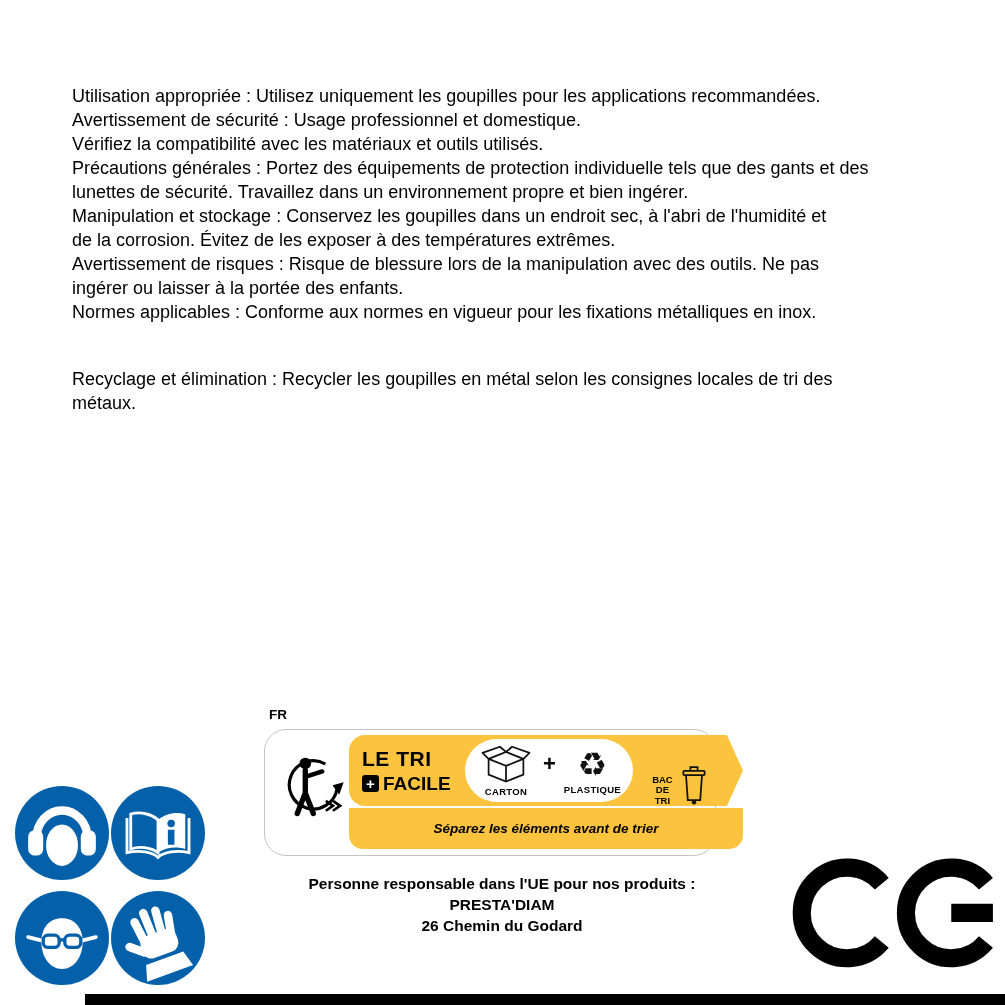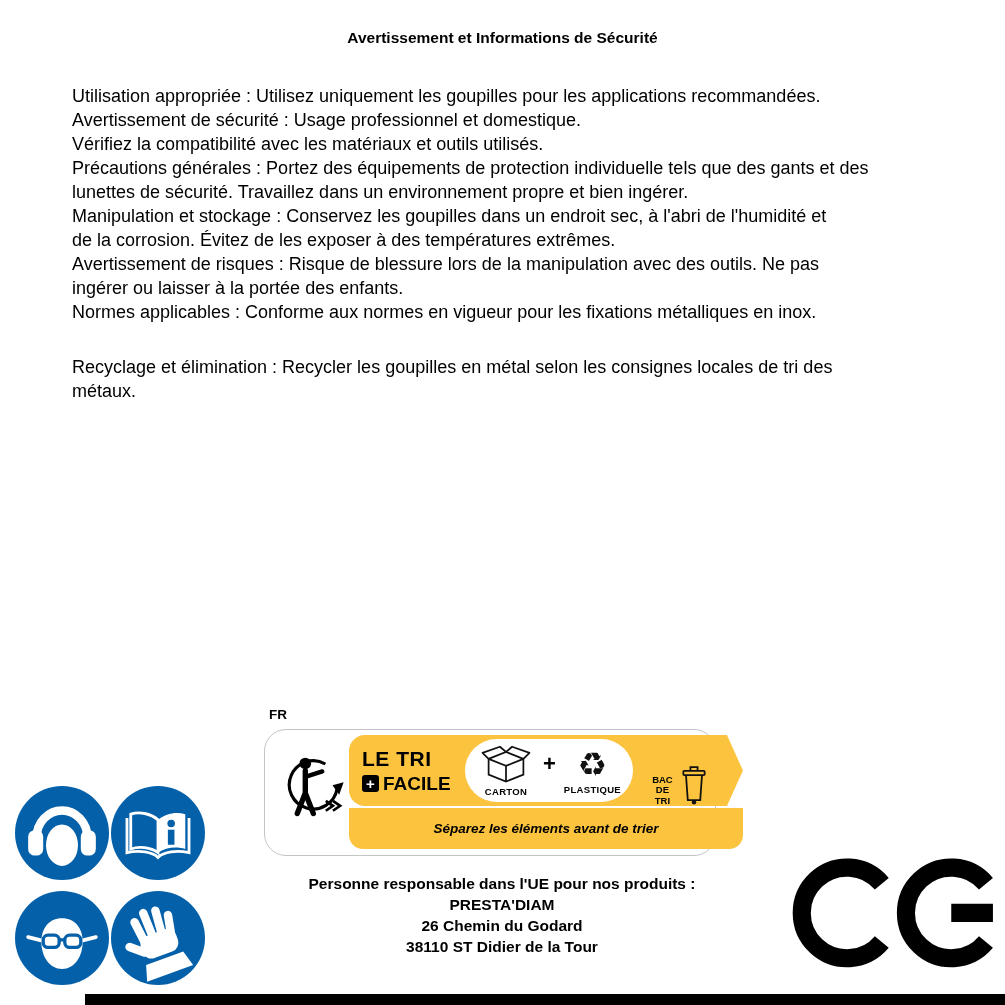--- a/index.html
+++ b/index.html
@@ -6,21 +6,21 @@
   .canvas{
     position:relative;width:1005px;height:1005px;background:#fff;overflow:hidden;
     font-family:"Liberation Sans",sans-serif;color:#000;
   }
   
   .page-title{position:absolute;top:29px;left:0;width:100%;text-align:center;
     font-weight:bold;font-size:15.5px;}
   
   .body-text{position:absolute;left:72px;top:84px;width:920px;font-size:18px;line-height:24px;}
   .body-text .line{white-space:nowrap;}
-  .section-2{margin-top:31px;}
+  .section-2{margin-top:43px;}
   
   .fr-tag{position:absolute;left:269px;top:707px;font-weight:bold;font-size:13.5px;}
   
   .triman-box{position:absolute;left:264px;top:729px;width:452px;height:127px;
     background:#fff;border:1.5px solid #c4c4c4;border-radius:22px;
     display:flex;align-items:stretch;padding:5px 7px 6px 18px;box-sizing:border-box;}
   .triman-logo{width:80px;display:flex;align-items:center;justify-content:center;}
   .triman-main{flex:1;display:flex;flex-direction:column;}
   .triman-top{flex:1;background:#fcc33e;border-radius:16px 0 0 16px;
     clip-path:polygon(0 0,calc(100% - 16px) 0,100% 50%,calc(100% - 16px) 100%,0 100%);
@@ -56,21 +56,20 @@
   .ce-mark svg{width:100%;display:block;}
   
   .bottom-bar{position:absolute;left:85px;top:994px;width:920px;height:11px;background:#000;}
   .sr{position:absolute;width:1px;height:1px;overflow:hidden;clip:rect(0 0 0 0);white-space:nowrap;}
 </style>
 </head>
 <body>
 
 <div class="canvas">
 
-  <div class="page-title">Avertissement et Informations de Sécurité</div>
 
   <div class="body-text">
     <div>
       <div class="line">Utilisation appropriée : Utilisez uniquement les goupilles pour les applications recommandées.</div>
       <div class="line">Avertissement de sécurité : Usage professionnel et domestique.</div>
       <div class="line">Vérifiez la compatibilité avec les matériaux et outils utilisés.</div>
       <div class="line">Précautions générales : Portez des équipements de protection individuelle tels que des gants et des</div>
       <div class="line">lunettes de sécurité. Travaillez dans un environnement propre et bien ingérer.</div>
       <div class="line">Manipulation et stockage : Conservez les goupilles dans un endroit sec, à l'abri de l'humidité et</div>
       <div class="line">de la corrosion. Évitez de les exposer à des températures extrêmes.</div>
@@ -136,21 +135,20 @@
         </div>
       </div>
       <div class="triman-strip">Séparez les éléments avant de trier</div>
     </div>
   </div>
 
   <div class="responsible">
     <div>Personne responsable dans l'UE pour nos produits :</div>
     <div>PRESTA'DIAM</div>
     <div>26 Chemin du Godard</div>
-    <div>38110 ST Didier de la Tour</div>
   </div>
 
   <div class="picto" id="picto-ear">
     <svg viewBox="0 0 100 100" aria-hidden="true">
       <circle cx="50" cy="50" r="50" fill="#0460a9"></circle>
       <ellipse cx="50" cy="63" rx="17" ry="22" fill="#fff"></ellipse>
       <path d="M23 55 a27 29 0 0 1 54 0" fill="none" stroke="#fff" stroke-width="9"></path>
       <rect x="14" y="47" width="16" height="27" rx="7" fill="#fff"></rect>
       <rect x="70" y="47" width="16" height="27" rx="7" fill="#fff"></rect>
     </svg>

